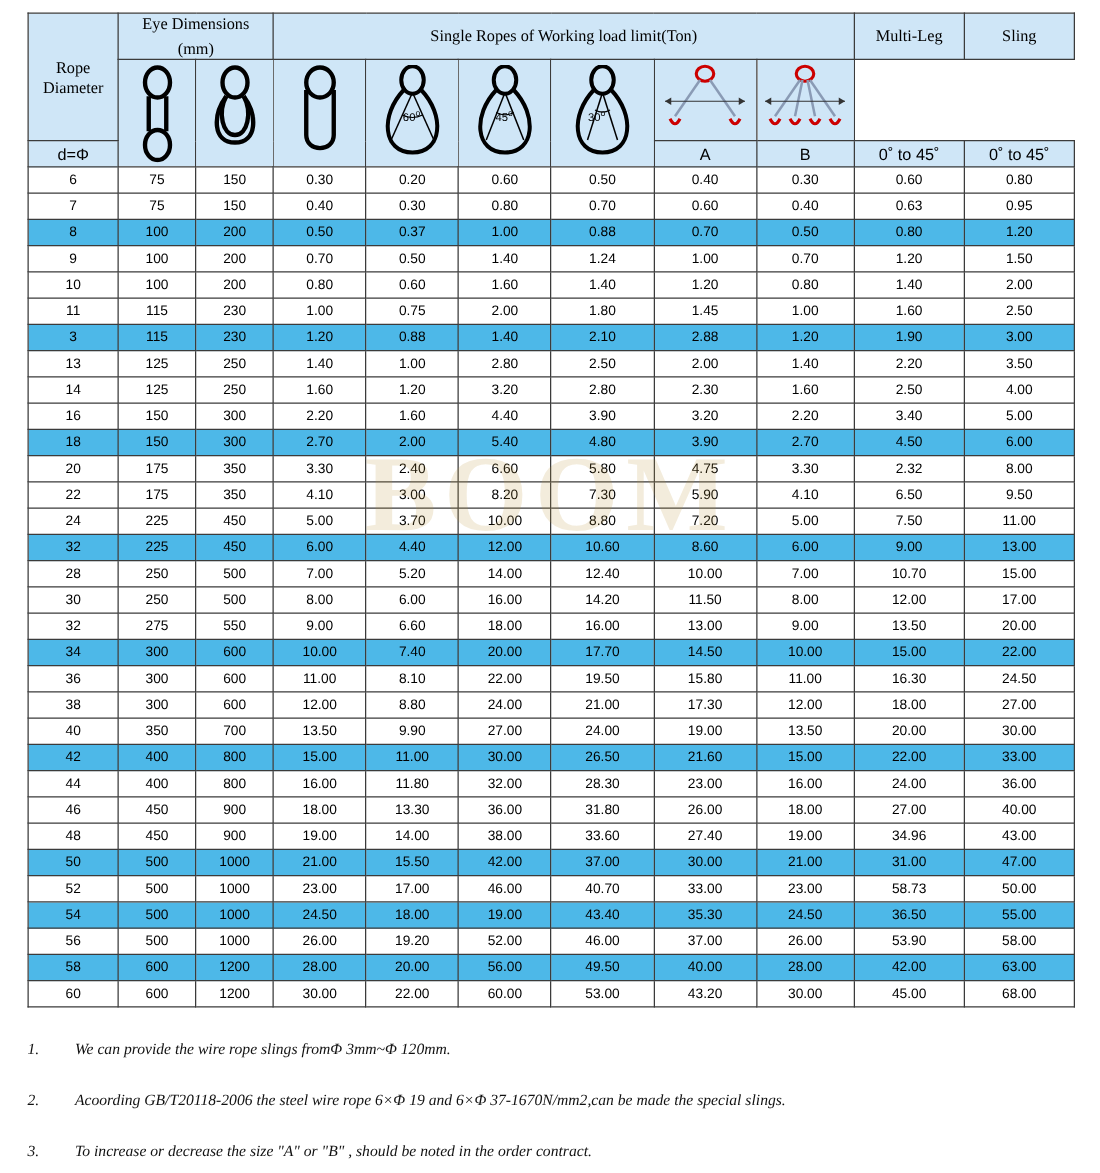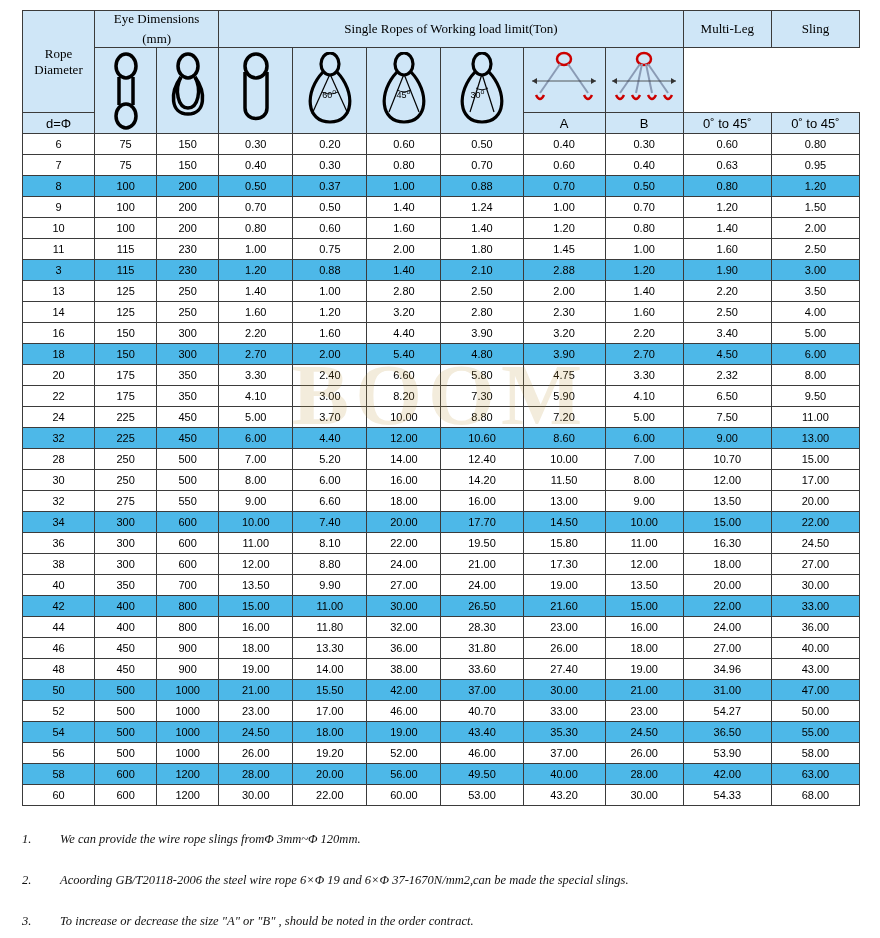--- a/index.html
+++ b/index.html
@@ -586,21 +586,21 @@
         <tr class="row plain">
           <td>52</td>
           <td>500</td>
           <td>1000</td>
           <td>23.00</td>
           <td>17.00</td>
           <td>46.00</td>
           <td>40.70</td>
           <td>33.00</td>
           <td>23.00</td>
-          <td>54.27</td>
+          <td>58.73</td>
           <td>50.00</td>
         </tr>
         <tr class="row alt">
           <td>54</td>
           <td>500</td>
           <td>1000</td>
           <td>24.50</td>
           <td>18.00</td>
           <td>19.00</td>
           <td>43.40</td>
@@ -638,21 +638,21 @@
         <tr class="row plain">
           <td>60</td>
           <td>600</td>
           <td>1200</td>
           <td>30.00</td>
           <td>22.00</td>
           <td>60.00</td>
           <td>53.00</td>
           <td>43.20</td>
           <td>30.00</td>
-          <td>54.33</td>
+          <td>45.00</td>
           <td>68.00</td>
         </tr>
       </tbody>
   </table>
 
   <div class="notes" id="notes-list">
       <div class="note">
         <div class="note-num">1.</div>
         <div class="note-txt">We can provide the wire rope slings fromΦ 3mm~Φ 120mm.</div>
       </div>

